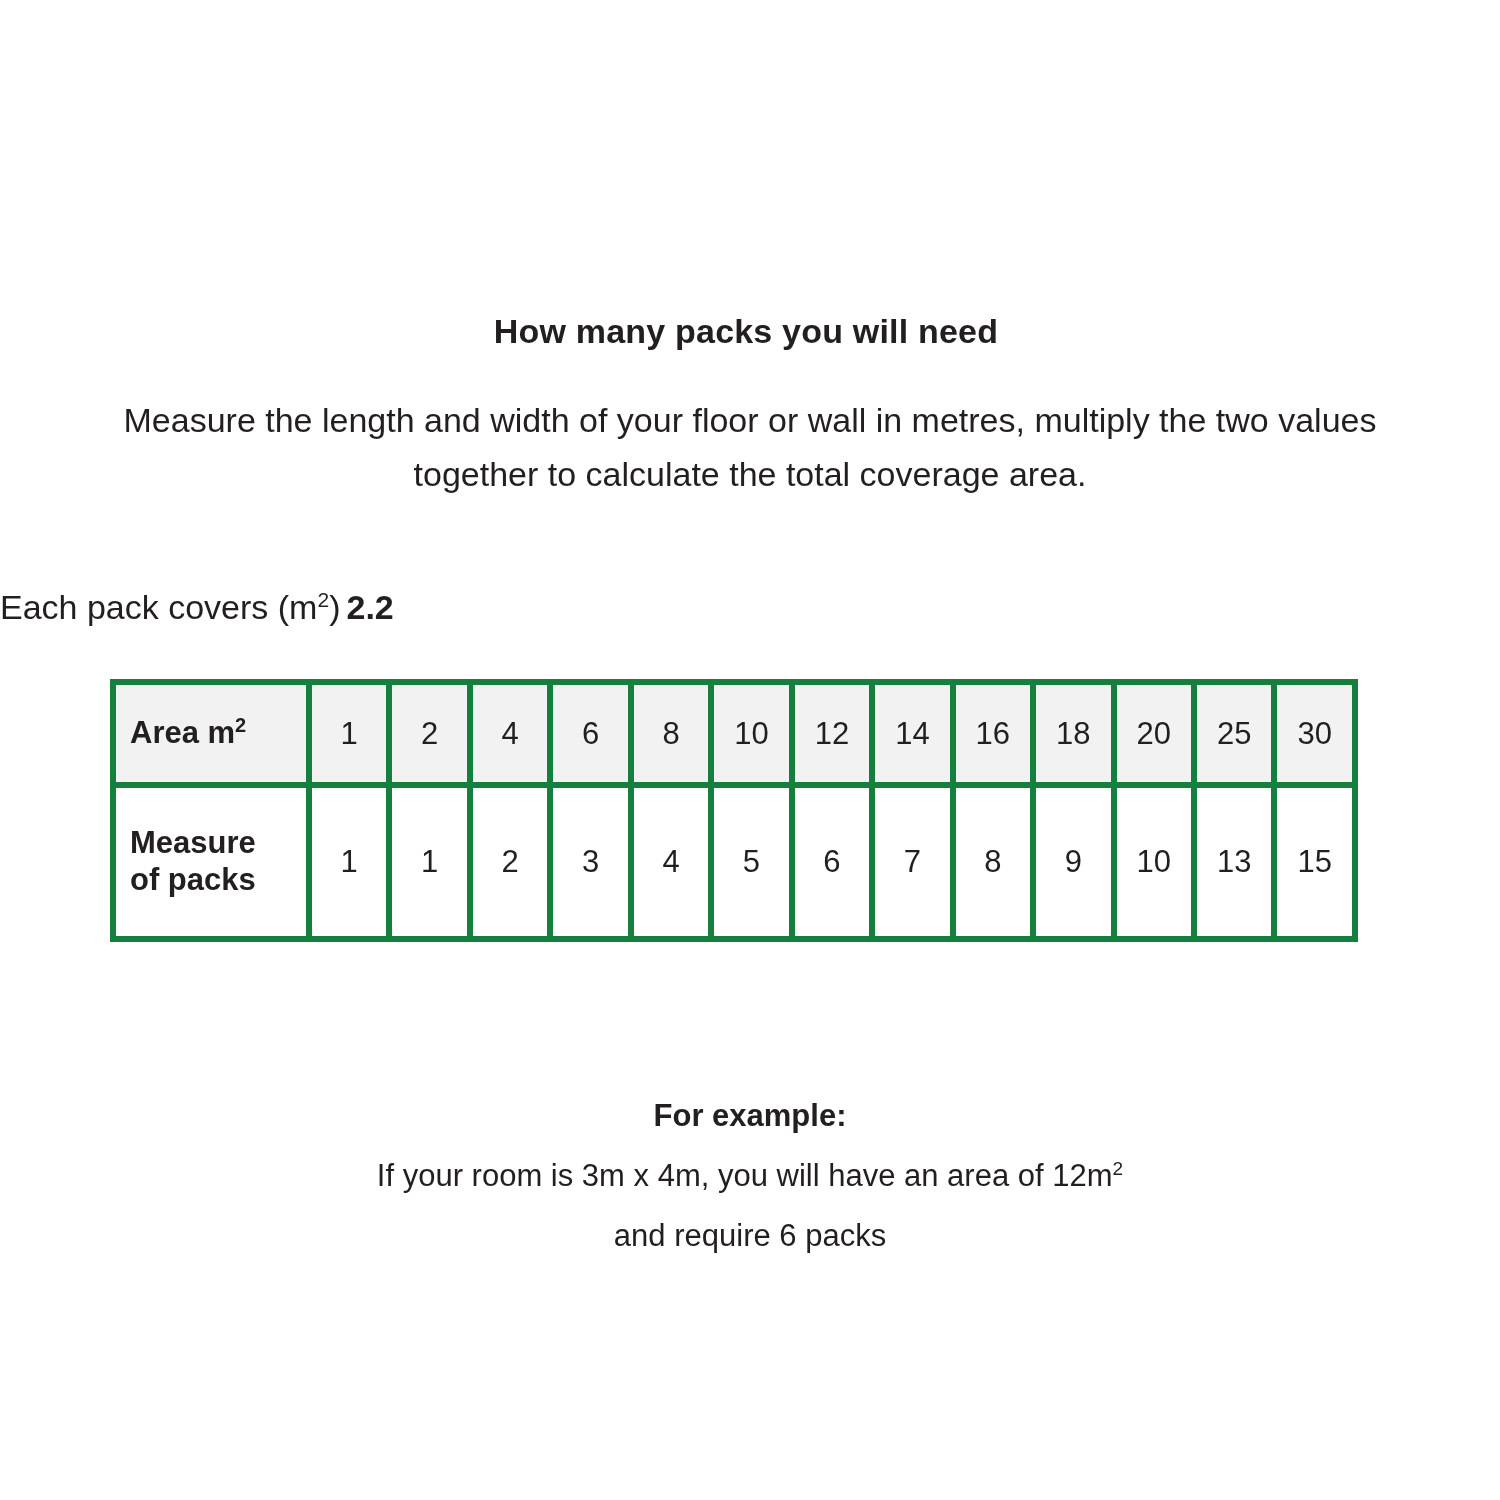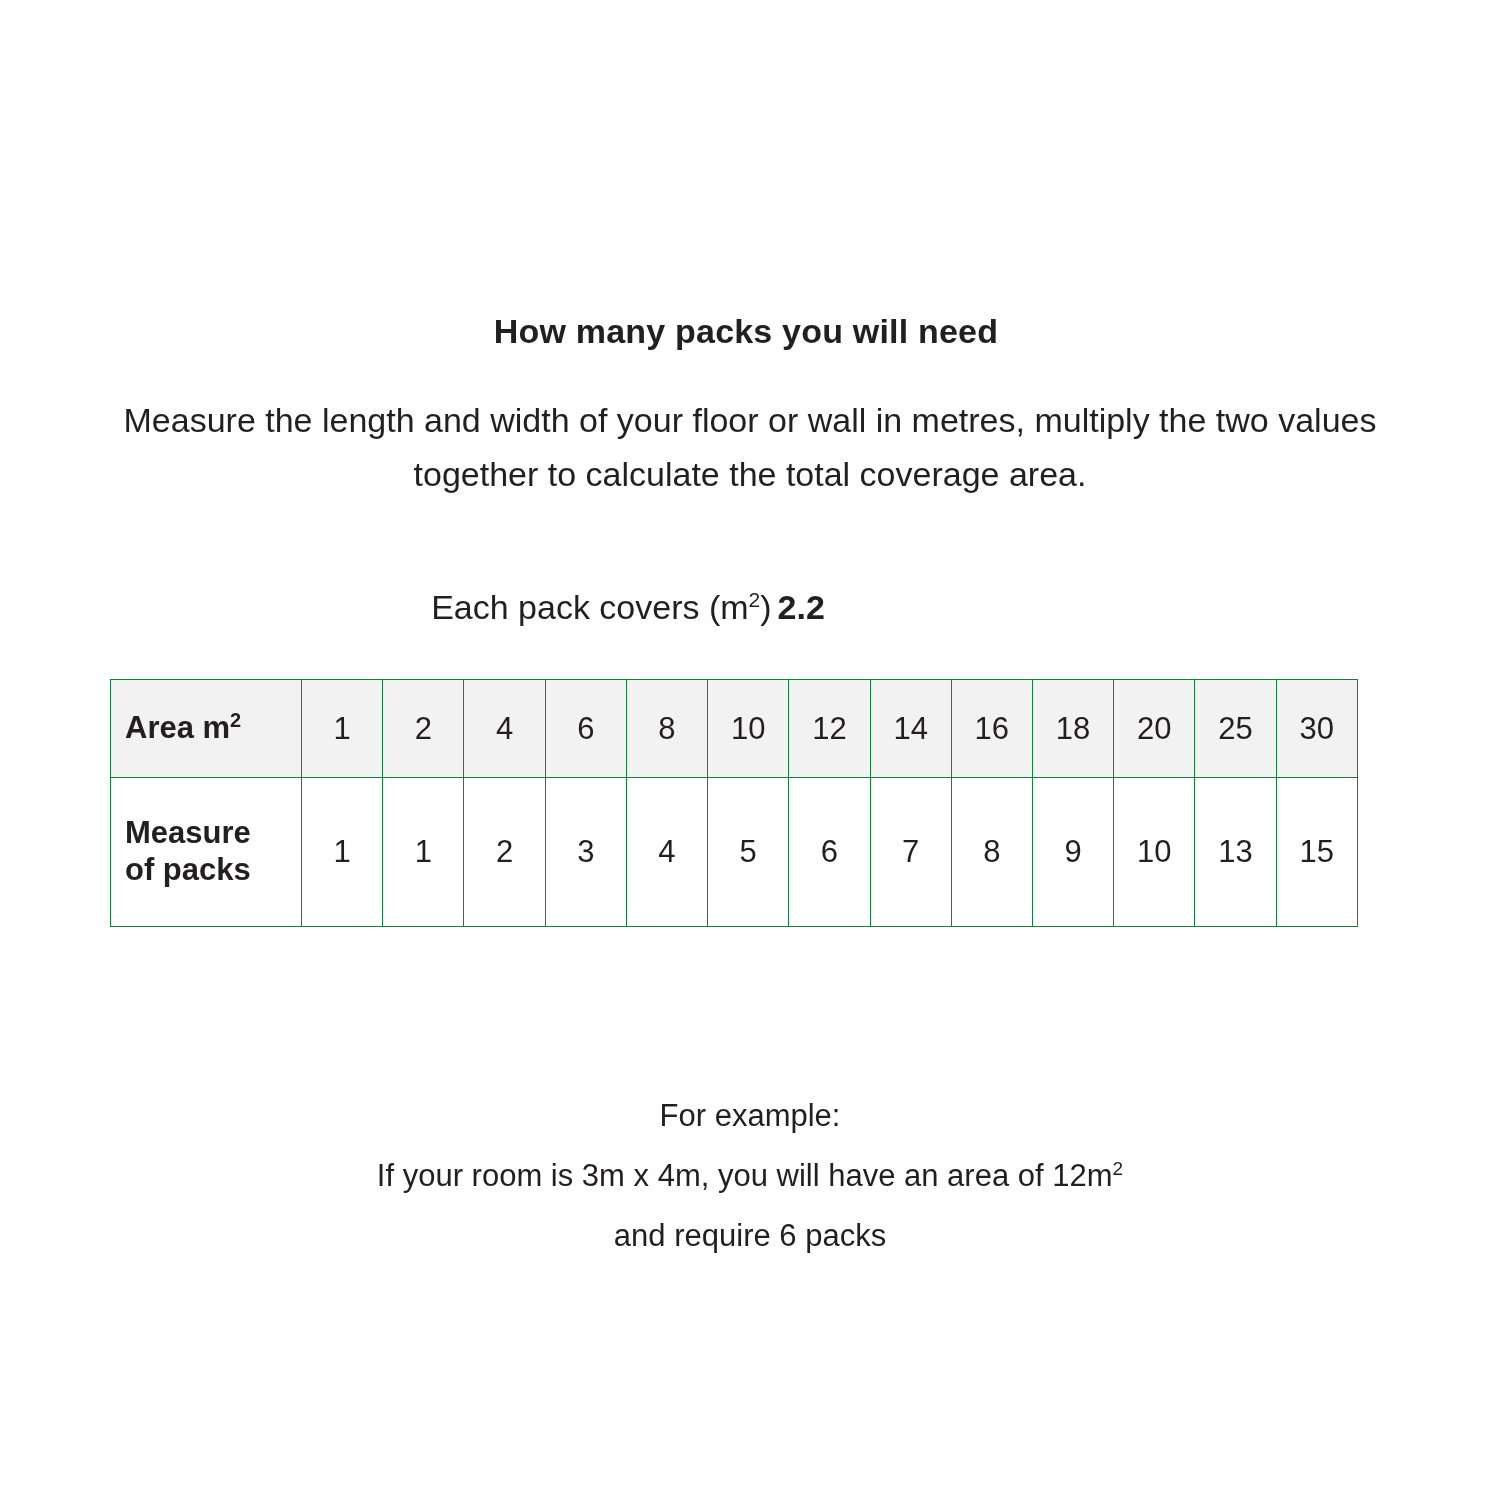--- a/index.html
+++ b/index.html
@@ -37,42 +37,41 @@
     width: 1280px;
     text-align: center;
     font-size: 34px;
     line-height: 1.6;
   }
   .coverage {
     position: absolute;
     top: 588px;
     left: 0;
     width: 1256px;
-    text-align: center;
     font-size: 34px;
   }
   .coverage .sup {
     font-size: 21px;
     vertical-align: super;
     line-height: 0;
   }
   .coverage .value {
     font-weight: bold;
     margin-left: 6px;
   }
   table.packs {
     position: absolute;
     top: 679px;
     left: 110px;
     border-collapse: collapse;
     width: 1248px;
     table-layout: fixed;
   }
   table.packs td {
-    border: 1px solid #15803d;
+    border: 6px solid #15803d;
     text-align: center;
     font-size: 31px;
     padding: 0;
     color: #231f20;
   }
   table.packs tr.row-area td {
     background: #f2f2f2;
     height: 97px;
   }
   table.packs tr.row-packs td {
@@ -99,21 +98,21 @@
     text-align: center;
     font-size: 33px;
   }
   .example-title {
     position: absolute;
     top: 1098px;
     left: 0;
     width: 1500px;
     text-align: center;
     font-size: 31px;
-    font-weight: normal;
+    font-weight: bold;
   }
   .example-line1 {
     position: absolute;
     top: 1158px;
     left: 0;
     width: 1500px;
     text-align: center;
     font-size: 31px;
   }
   .example-line1 .sup {

